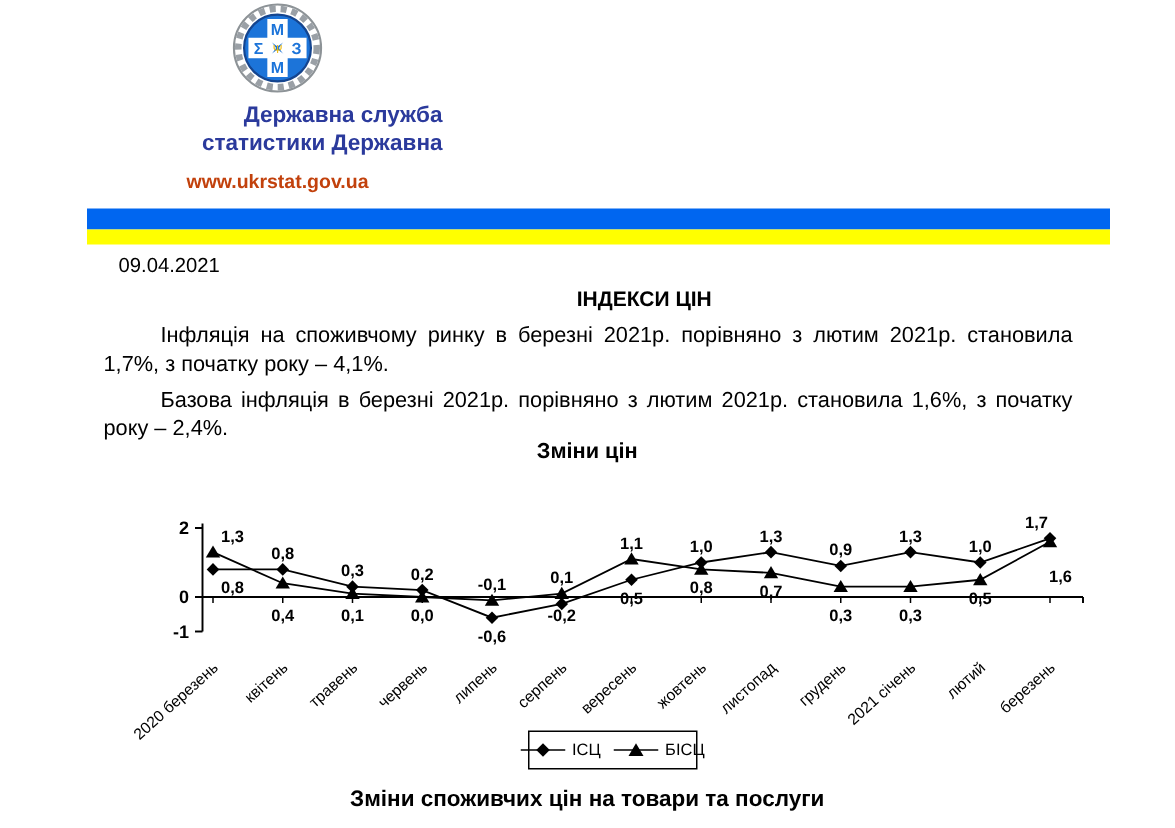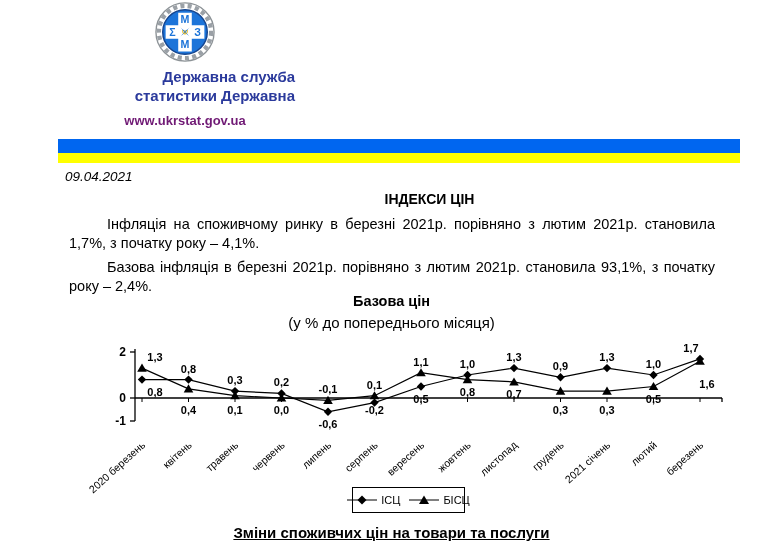--- a/index.html
+++ b/index.html
@@ -19,41 +19,41 @@
   }
   .main-title{
     position:absolute;left:300px;top:30px;width:450px;text-align:center;
     font-size:35px;font-weight:400;letter-spacing:1px;color:#3A57A7;
   }
   
   .flag{position:absolute;left:58px;top:139px;width:682px;}
   .flag .blue{height:14px;}
   .flag .yellow{height:10px;}
   
-  .date{position:absolute;left:65px;top:169px;font-size:13.5px;font-style:italic;}
+  .date{position:absolute;left:79px;top:169px;font-size:13.5px;}
   .doc-heading{
     position:absolute;left:0;top:191px;width:783px;text-align:center;
     font-weight:bold;font-size:14px;padding-left:38px;
   }
   .paragraphs{position:absolute;left:63px;top:209px;width:658px;}
   .paragraphs p{
     margin:6px;text-align:justify;text-indent:38px;
     font-size:14.5px;line-height:18.5px;
   }
   .chart-title{
     position:absolute;left:0;top:293px;width:783px;text-align:center;
     font-weight:bold;font-size:14.5px;
   }
   .chart-subtitle{
     position:absolute;left:0;top:314px;width:783px;text-align:center;
     font-size:15px;
   }
   .bottom-heading{
     position:absolute;left:0;top:524px;width:783px;text-align:center;
-    font-weight:bold;font-size:15px;text-decoration:underline;
+    font-weight:bold;font-size:15px;
   }
   
   .chart{position:absolute;left:60px;top:340px;width:710px;height:158px;}
   .chart svg{overflow:visible;}
   .chart text{font-family:"Liberation Sans",sans-serif;}
   .axis-label{font-size:12px;font-weight:bold;}
   .data-label{font-size:11px;font-weight:bold;}
   .cat-label{font-size:10.5px;}
   .legend{
     position:absolute;left:352px;top:487px;width:113px;height:26px;
@@ -80,39 +80,38 @@
     <text x="32" y="49" text-anchor="middle" font-size="11" font-weight="bold" fill="#1C74D9">М</text>
     <text x="19" y="36" text-anchor="middle" font-size="11" font-weight="bold" fill="#1C74D9">Ʃ</text>
     <text x="32" y="35.5" text-anchor="middle" font-size="8" fill="#EDB90B">Ψ</text>
   </svg>
 
   <div class="org-name">
     <div>Державна служба</div>
     <div>статистики Державна</div>
   </div>
 
-  <div class="website" style="color: #701a75;">www.ukrstat.gov.ua</div>
+  <div class="website" style="color: #c2410c;">www.ukrstat.gov.ua</div>
 
 
   <div class="flag">
     <div class="blue" style="background-color: rgb(0, 102, 240);"></div>
     <div class="yellow" style="background-color: rgb(255, 255, 0);"></div>
   </div>
 
   <div class="date">09.04.2021</div>
 
   <div class="doc-heading">ІНДЕКСИ ЦІН</div>
 
   <div class="paragraphs">
     <p>Інфляція на споживчому ринку в березні 2021р. порівняно з лютим 2021р. становила 1,7%, з початку року – 4,1%.</p>
-    <p>Базова інфляція в березні 2021р. порівняно з лютим 2021р. становила 93,1%, з початку року – 2,4%.</p>
-  </div>
-
-  <div class="chart-title">Базова цін</div>
-  <div class="chart-subtitle">(у % до попереднього місяця)</div>
+    <p>Базова інфляція в березні 2021р. порівняно з лютим 2021р. становила 1,6%, з початку року – 2,4%.</p>
+  </div>
+
+  <div class="chart-title">Зміни цін</div>
 
   <div class="chart">
     <svg id="chart-svg" width="710" height="158">
         <line x1="75" y1="9" x2="75" y2="81" stroke="#000000" stroke-width="1.3"></line>
         <line x1="70" y1="12" x2="75" y2="12" stroke="#000000" stroke-width="1.3"></line>
         <text x="66" y="16" text-anchor="end" class="axis-label">2</text>
         <line x1="70" y1="58" x2="75" y2="58" stroke="#000000" stroke-width="1.3"></line>
         <text x="66" y="62" text-anchor="end" class="axis-label">0</text>
         <line x1="70" y1="81" x2="75" y2="81" stroke="#000000" stroke-width="1.3"></line>
         <text x="66" y="85" text-anchor="end" class="axis-label">-1</text>

